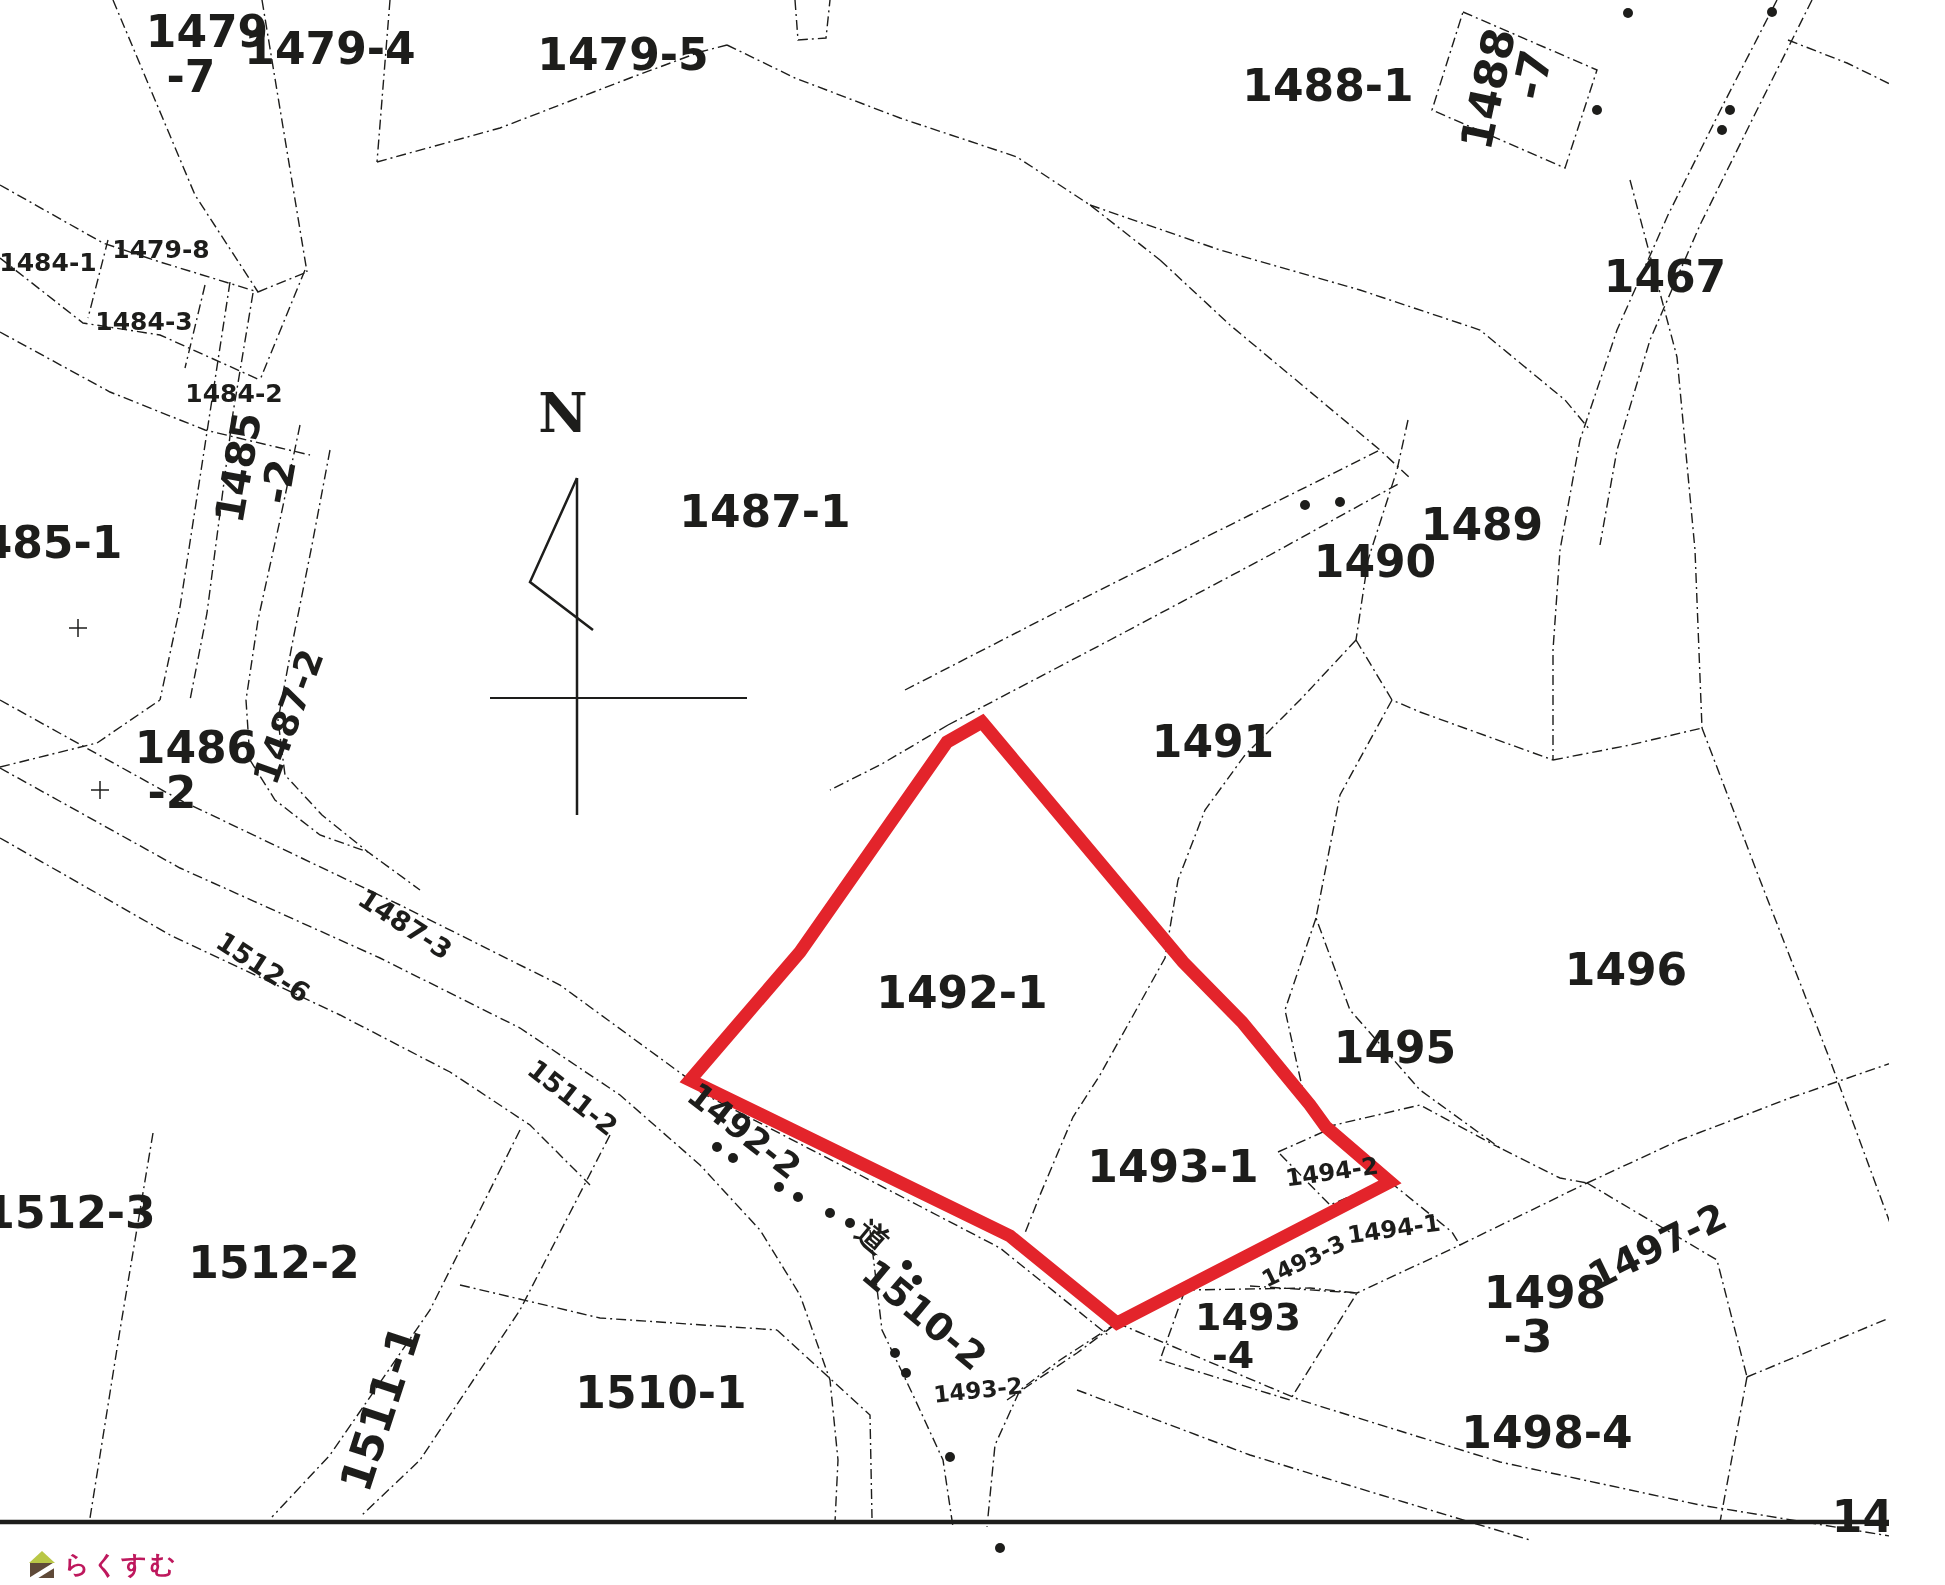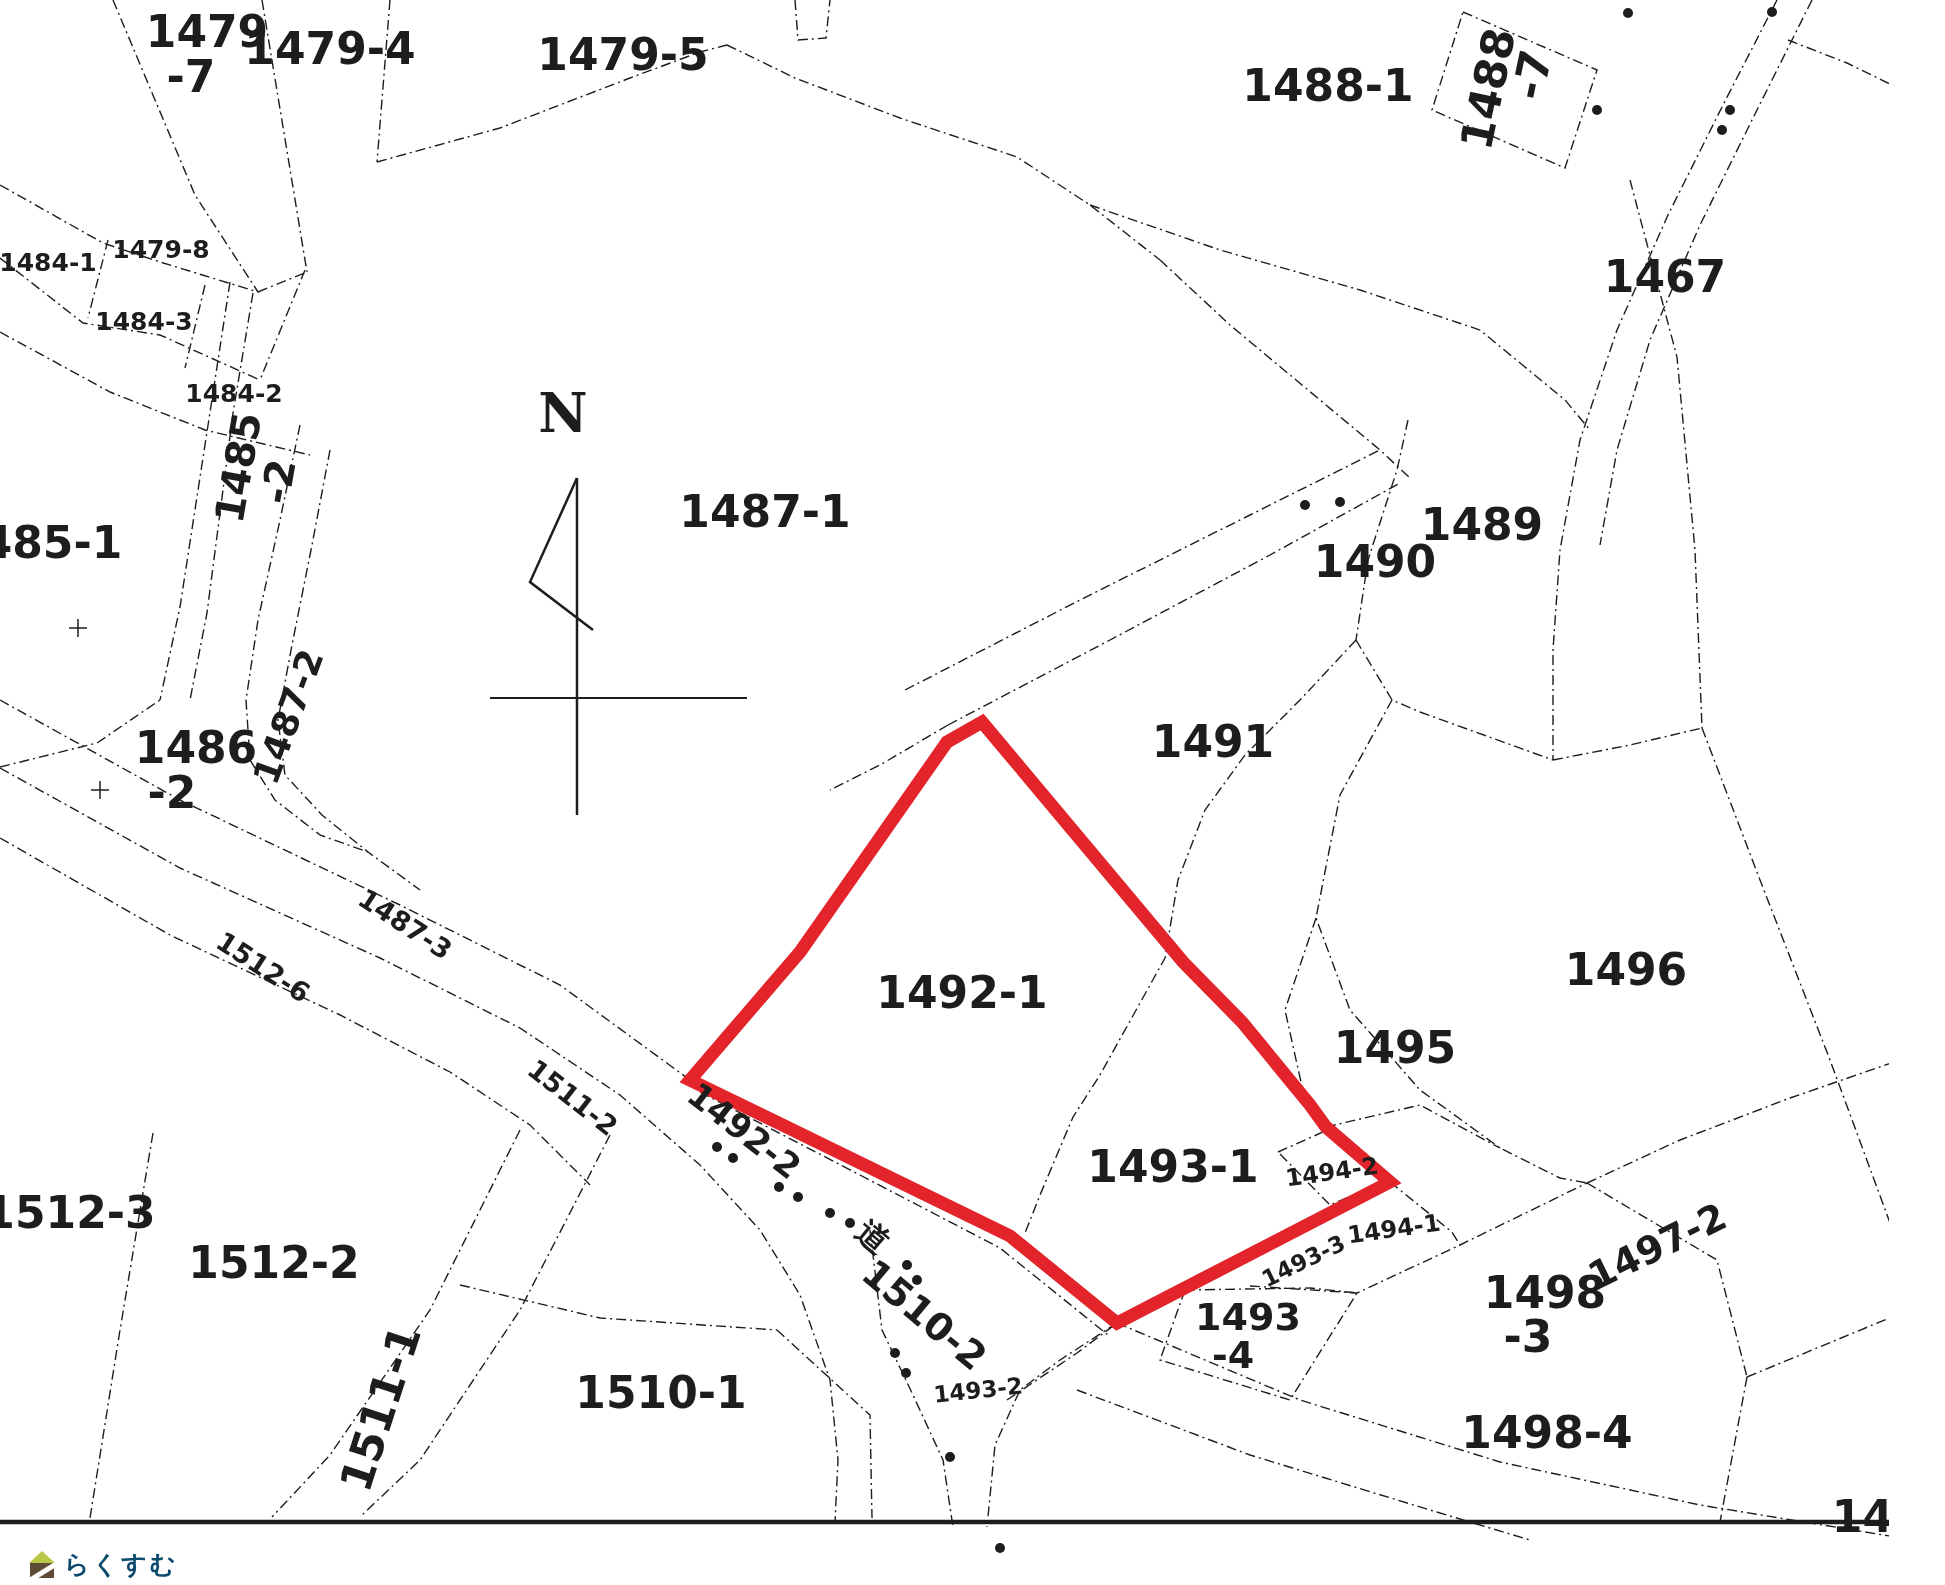--- a/index.html
+++ b/index.html
@@ -159,15 +159,15 @@
       <text x="1893" y="1532" font-size="44" text-anchor="middle" class="lbl">1497</text>
       <text x="563" y="432" font-size="54" text-anchor="middle" class="lbl serif">N</text>
     </svg>
   <div id="watermark">
     <div id="wm-icon">
       <div id="wm-roof" style="border-bottom: 12px solid rgb(185, 199, 70);"></div>
       <div id="wm-body" style="background: rgb(95, 74, 56);">
           <div id="wm-slash"></div>
         </div>
     </div>
-    <div id="wm-text" style="color: #0c4a6e;">らくすむ</div>
+    <div id="wm-text" style="color: #be185d;">らくすむ</div>
   </div>
 </div>
 
 </body></html>

